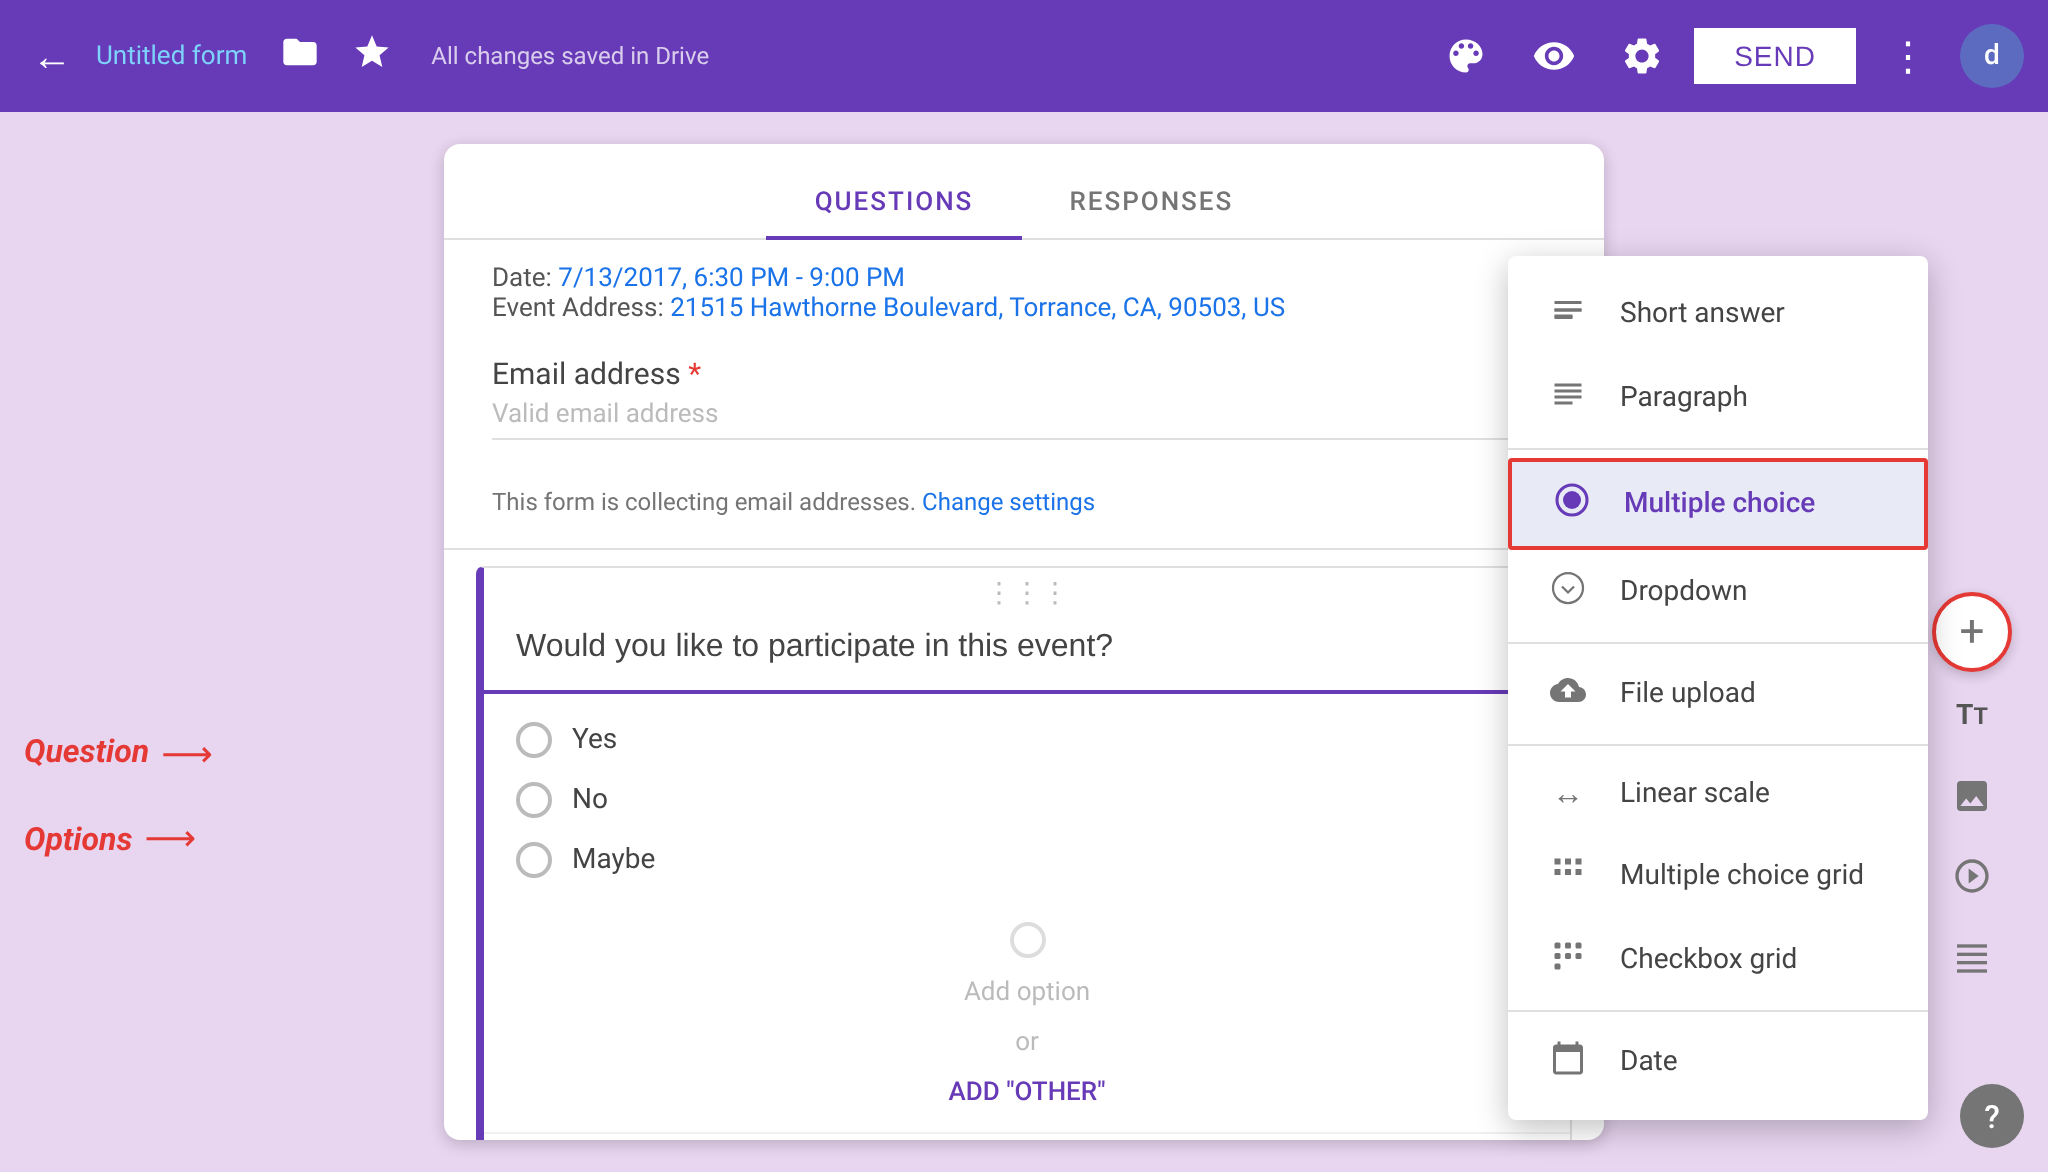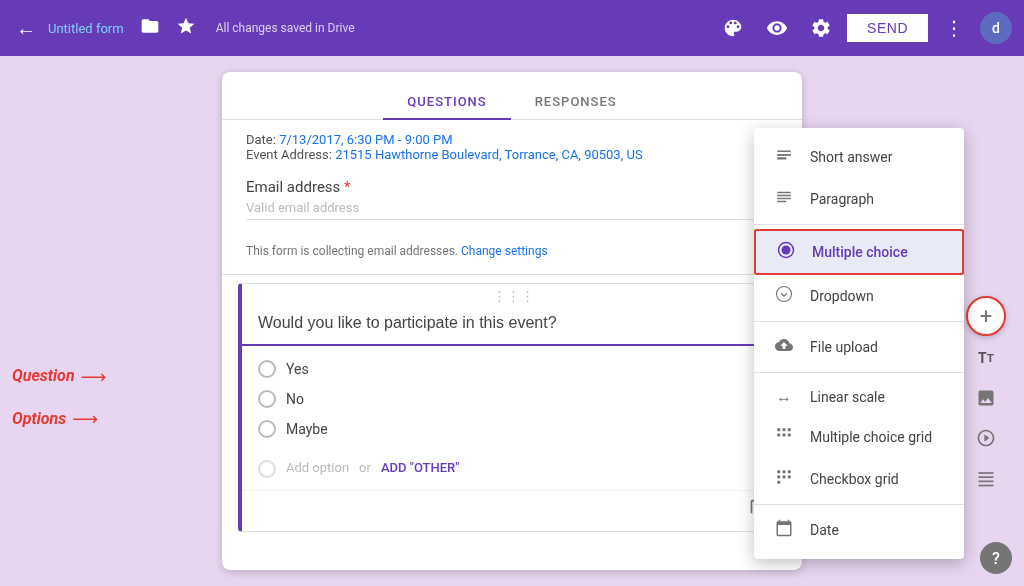--- a/index.html
+++ b/index.html
@@ -212,25 +212,26 @@
     }
     .radio-circle {
       width: 18px;
       height: 18px;
       border-radius: 50%;
       border: 2px solid #bbb;
       flex-shrink: 0;
     }
     .add-option-row {
       display: flex;
-      align-items: flex-start;
+      align-items: center;
       gap: 10px;
       padding: 8px 16px 12px;
       font-size: 13px;
       color: #bbb;
+      flex-direction: column;
     }
     .add-option-radio {
       width: 18px;
       height: 18px;
       border-radius: 50%;
       border: 2px solid #ddd;
       flex-shrink: 0;
     }
     .add-other-link {
       color: #673ab7;

